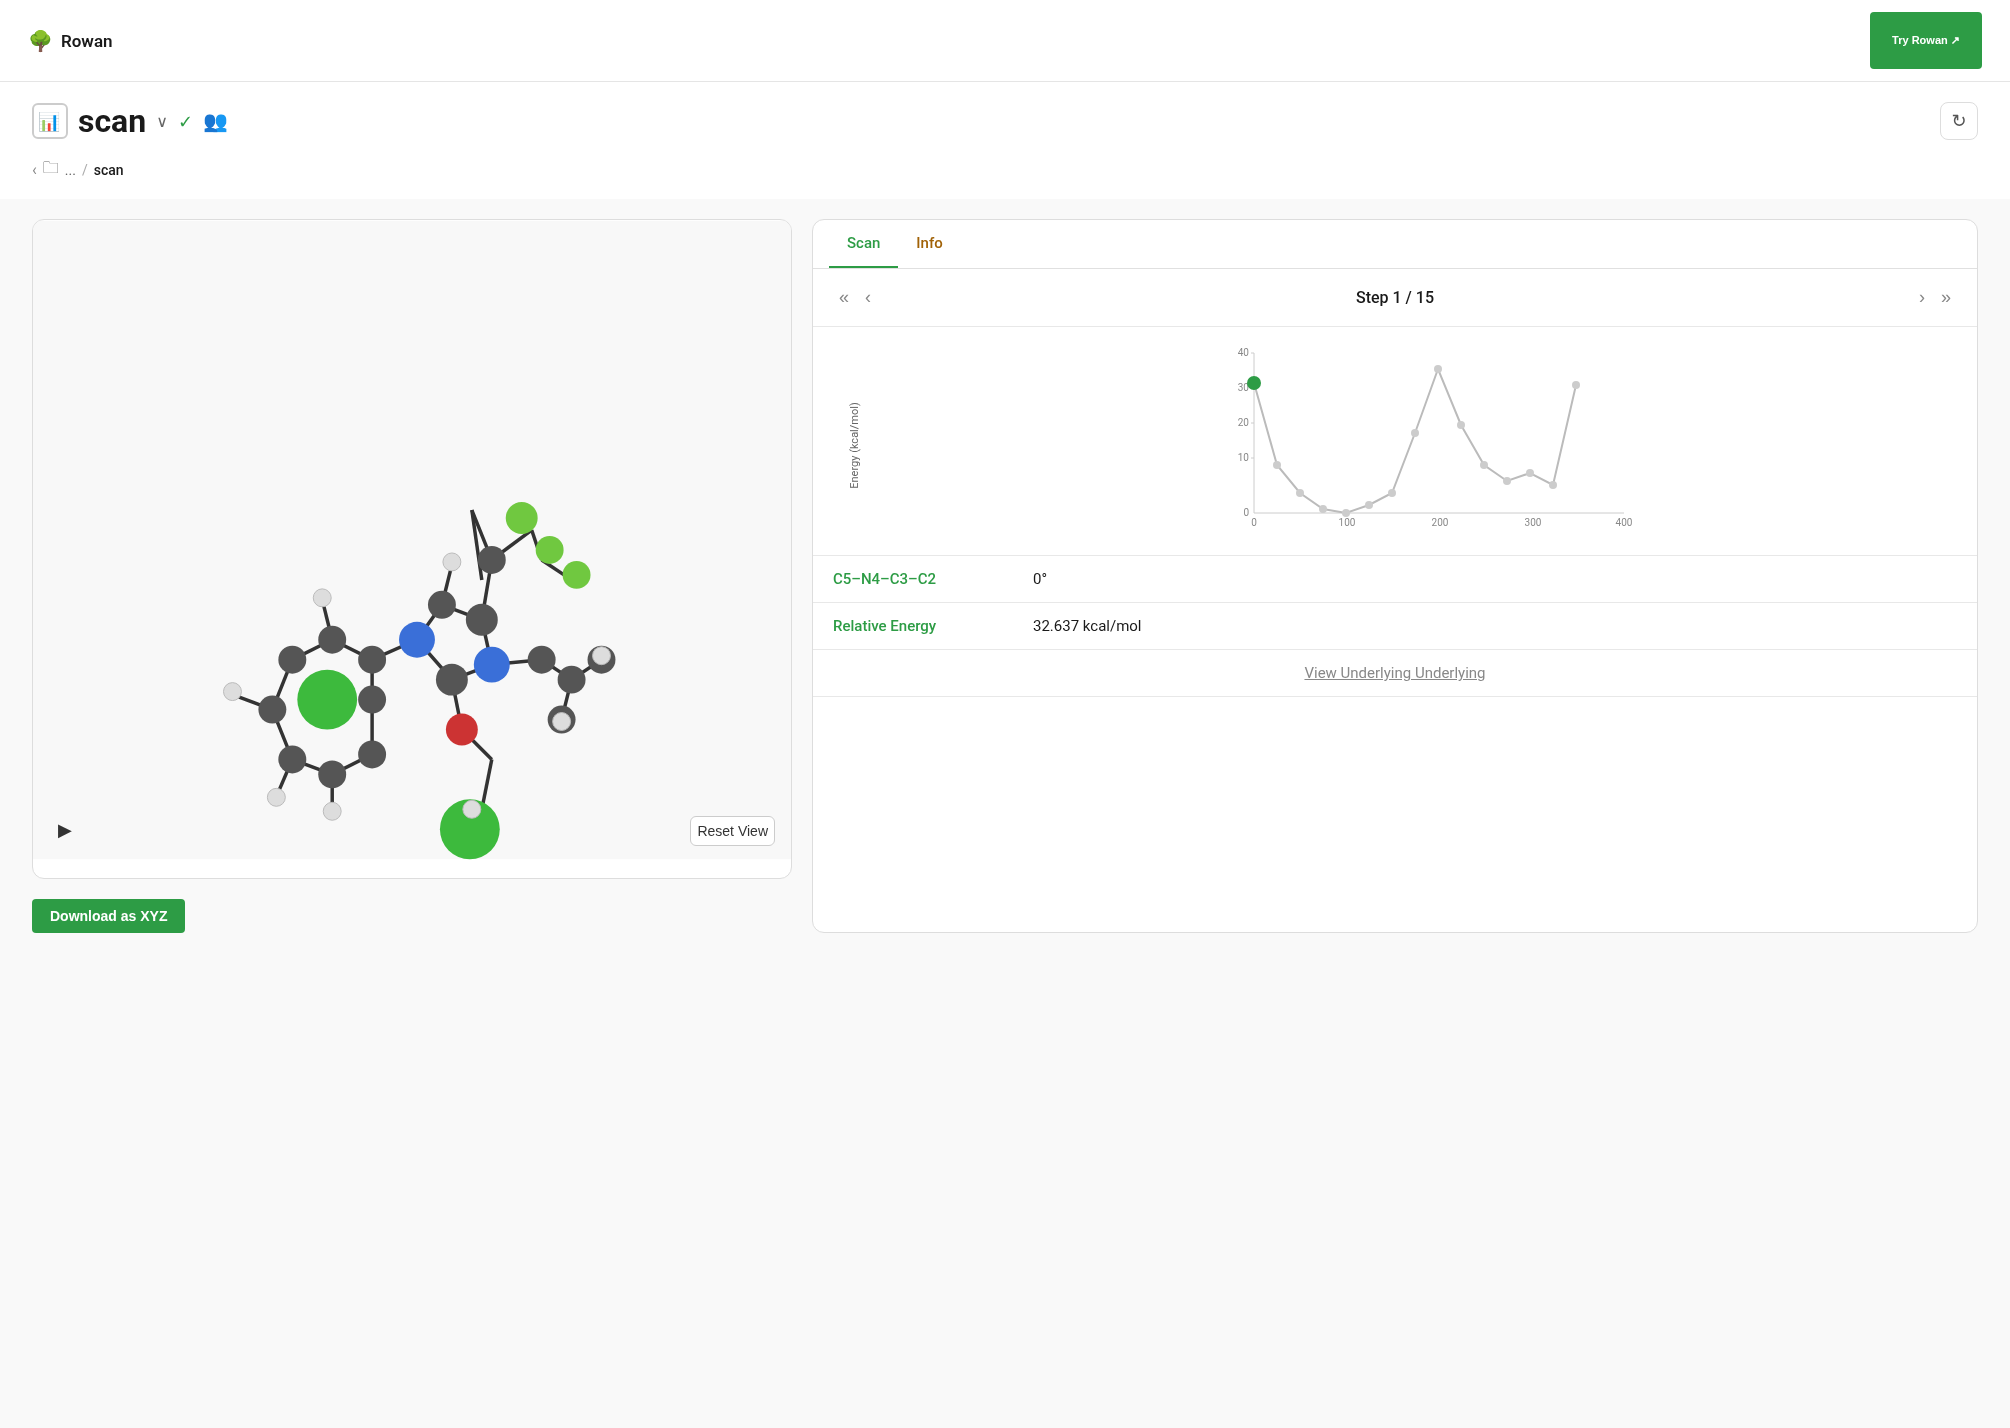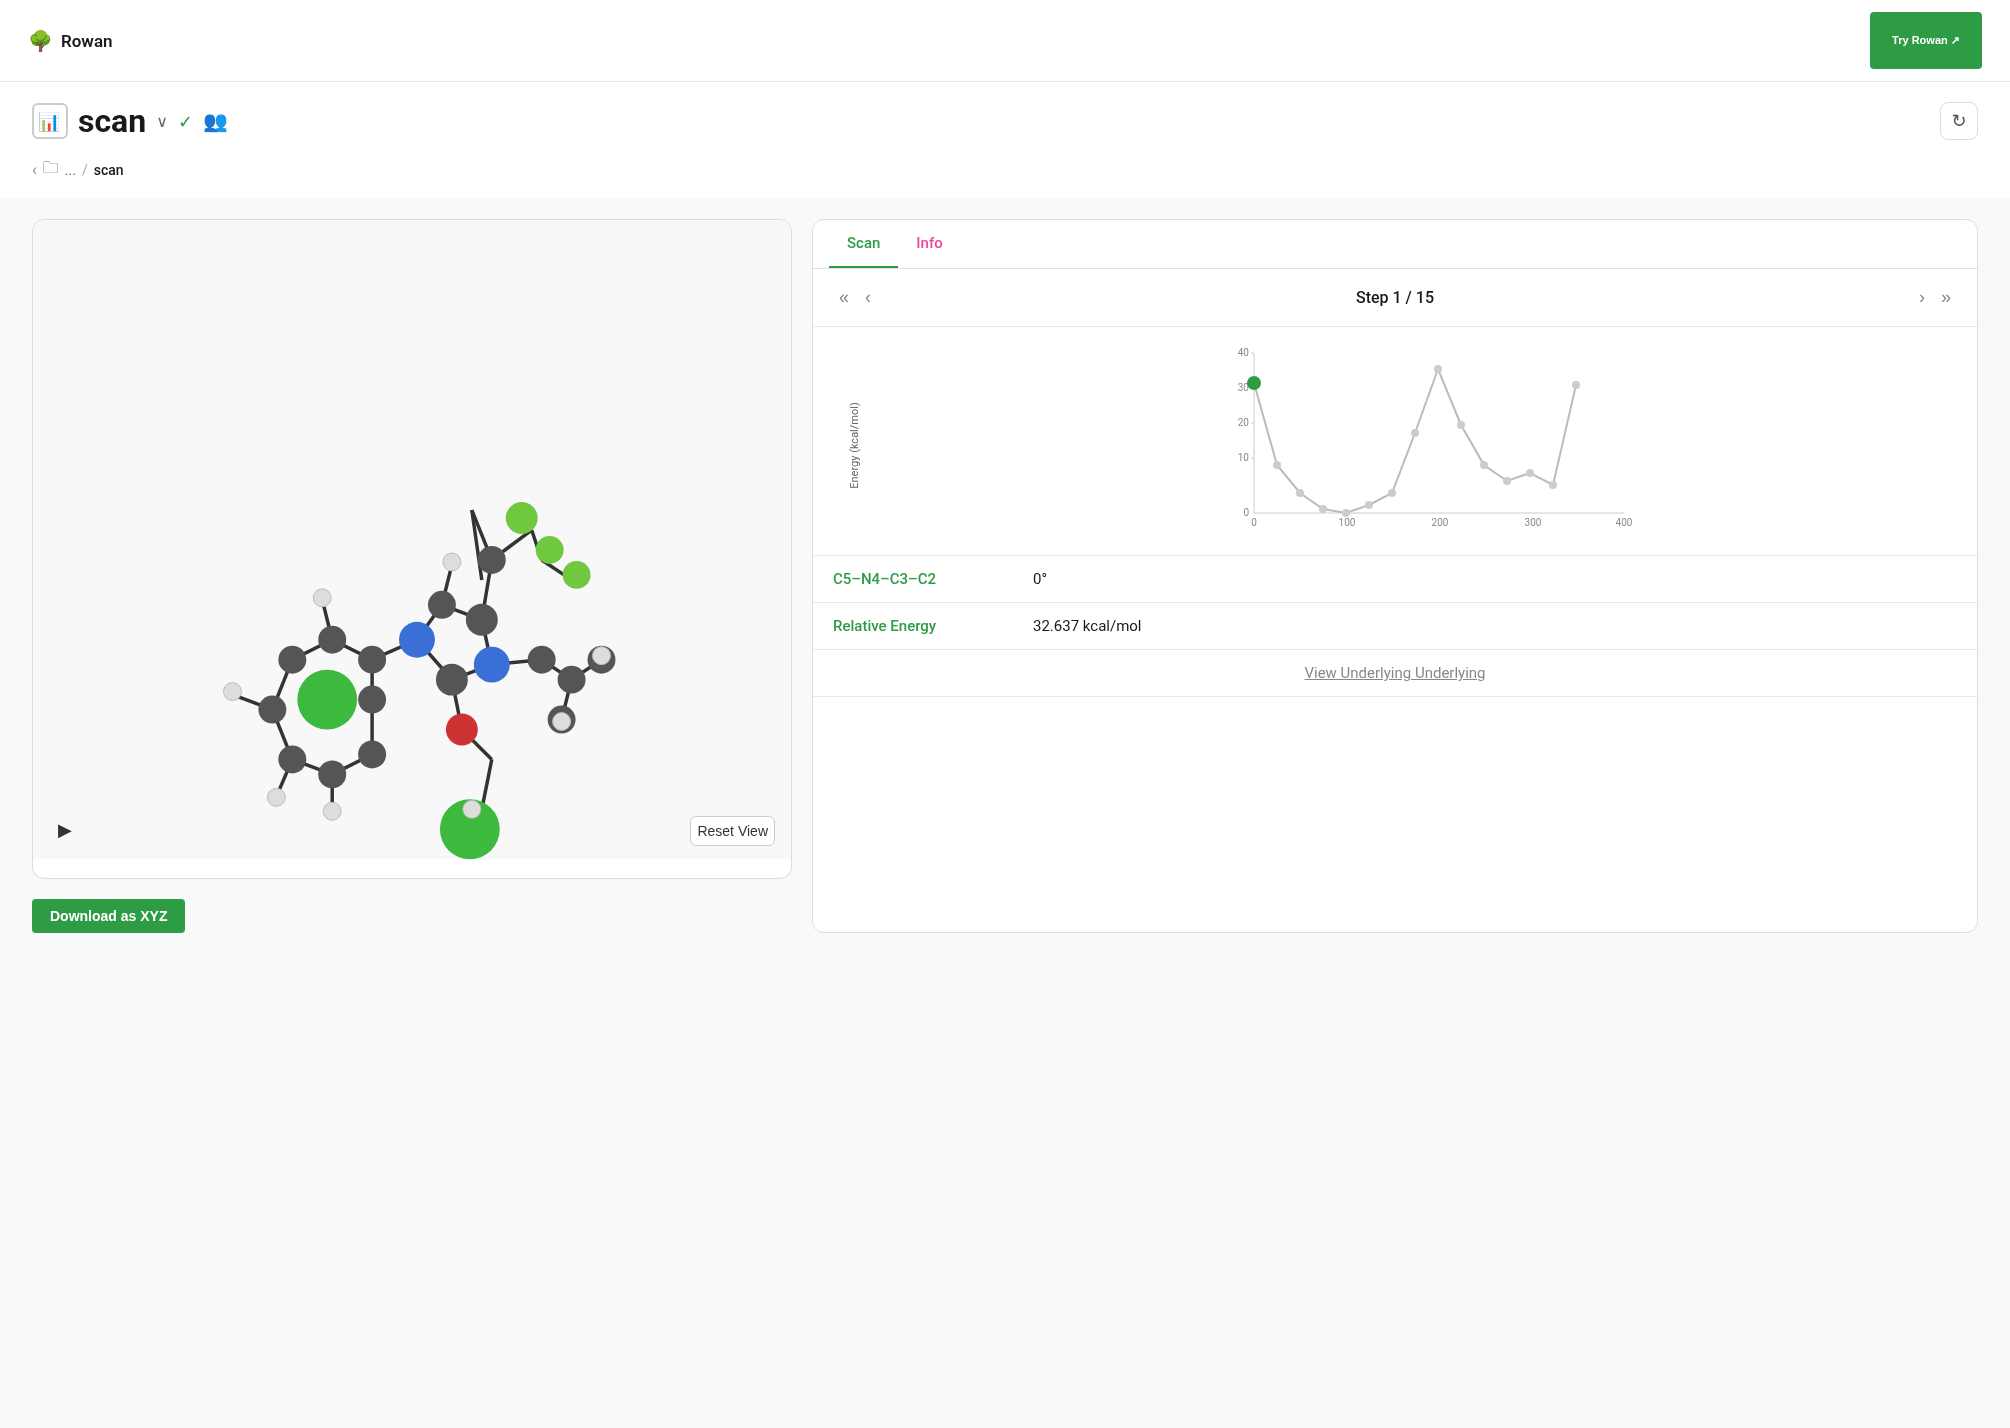--- a/index.html
+++ b/index.html
@@ -179,21 +179,21 @@
       display: flex;
       border-bottom: 1px solid #e0e0e0;
       padding: 0 16px;
     }
     .tab {
       padding: 14px 18px;
       font-size: 15px;
       font-weight: 500;
       cursor: pointer;
       border-bottom: 2px solid transparent;
-      color: #ec4899;
+      color: #a16207;
     }
     .tab.active {
       color: #2d9c45;
       border-bottom-color: #2d9c45;
     }
 
     
     .step-nav {
       display: flex;
       align-items: center;

